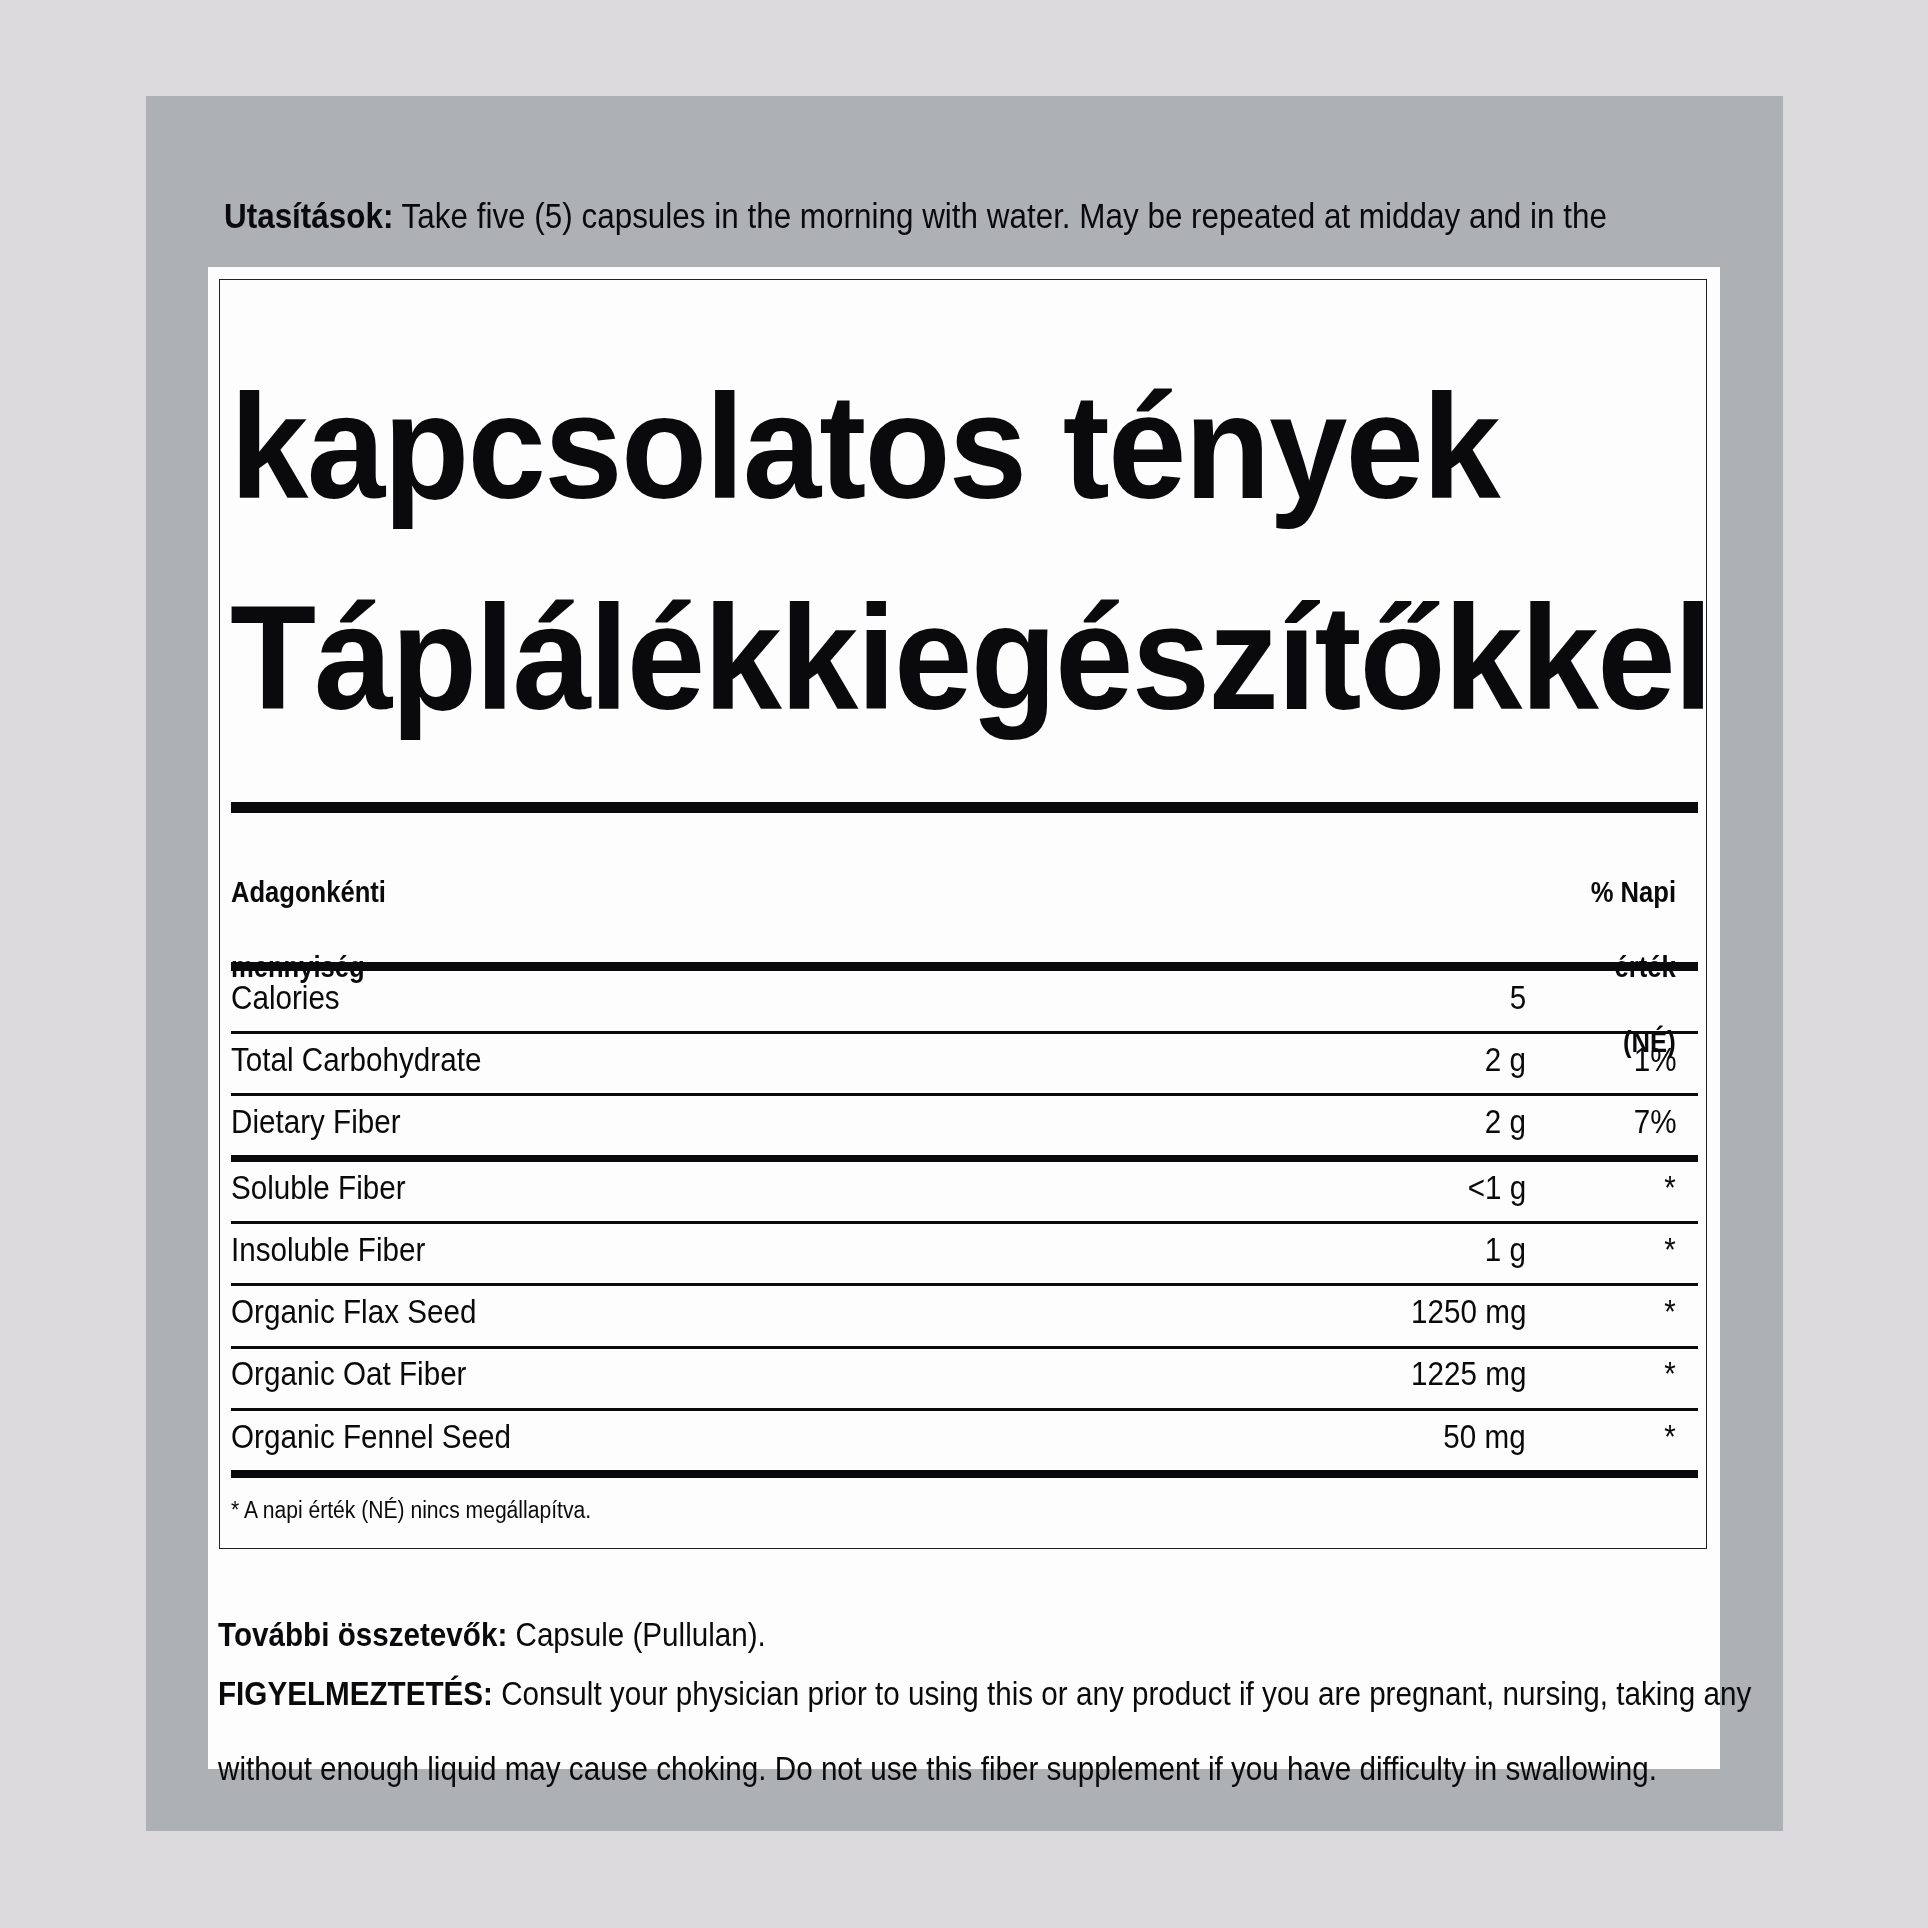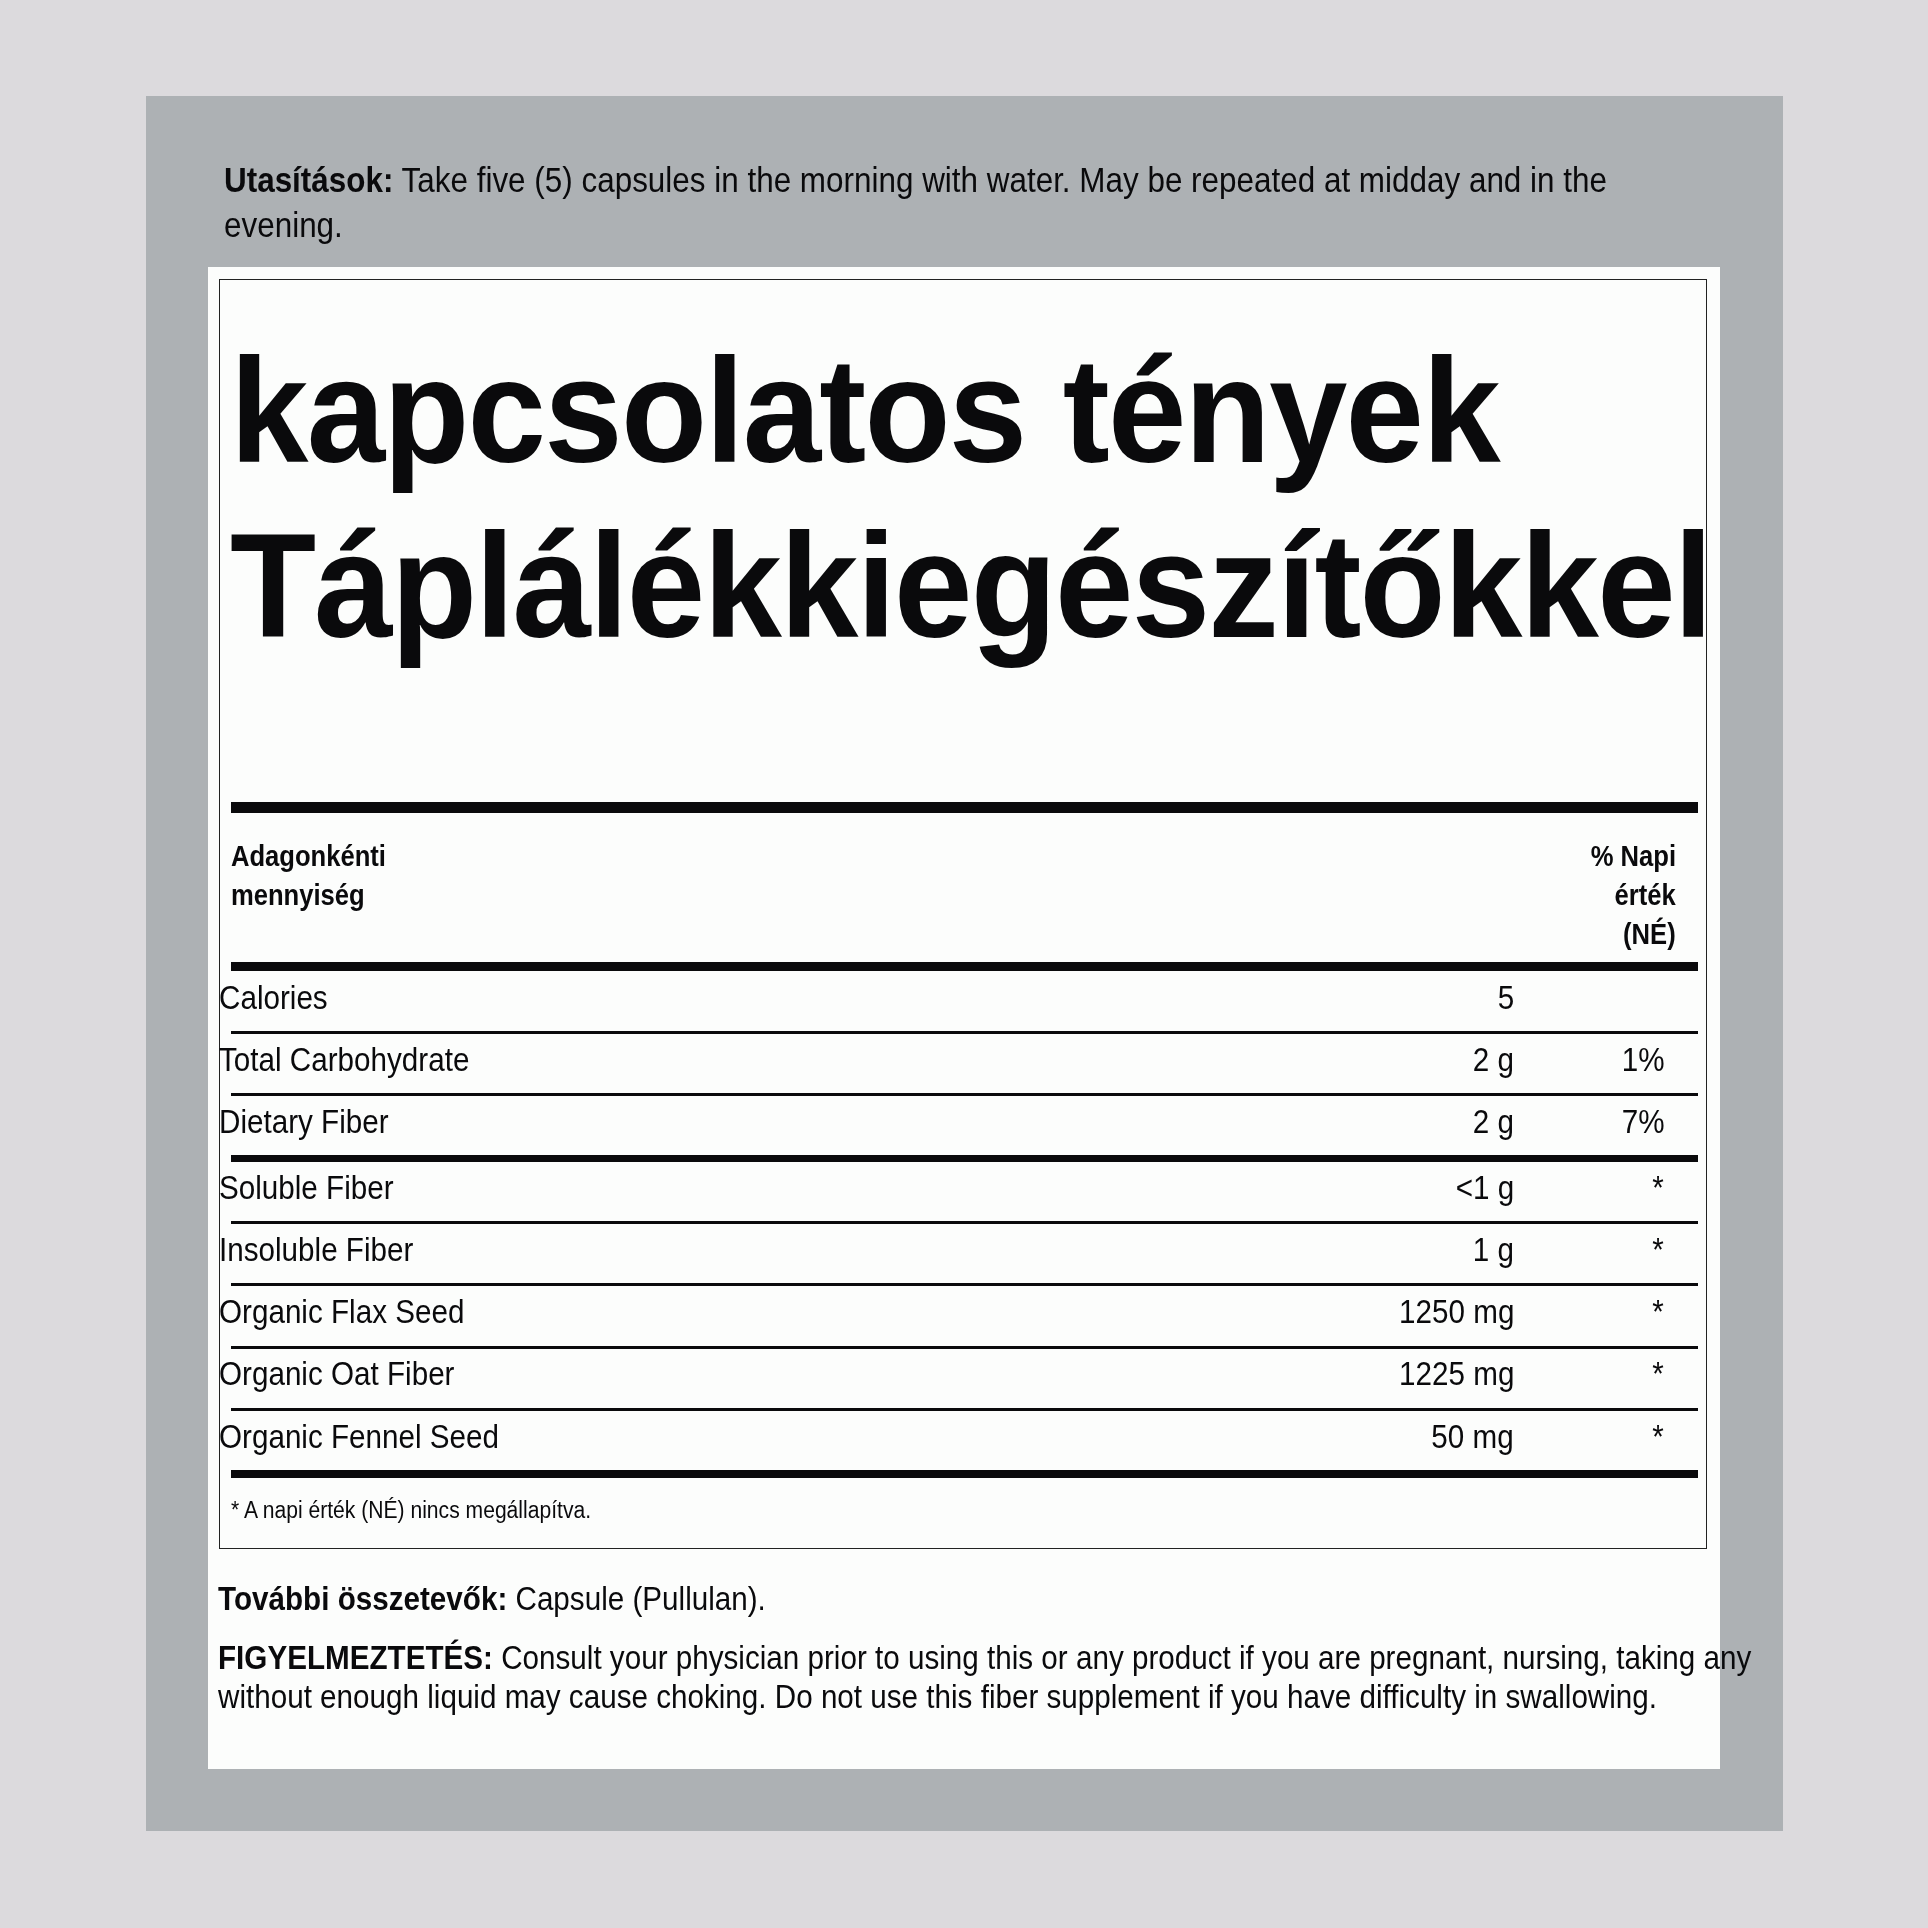--- a/index.html
+++ b/index.html
@@ -7,36 +7,36 @@
     width:1928px; height:1928px; position:relative; overflow:hidden;
     background:#dcdadd;
     font-family:"Liberation Sans", sans-serif; color:#0a0a0c;
   }
   .abs { position:absolute; }
   .panel { left:146px; top:96px; width:1637px; height:1735px; background:#adb1b4; }
   .card { left:208px; top:267px; width:1512px; height:1502px; background:#fcfdfc; }
   .label-box { left:219px; top:279px; width:1486px; height:1268px; border:1.9px solid #222; background:#fcfdfc; overflow:hidden; }
   .sq { display:inline-block; white-space:nowrap; transform-origin:left top; transform:scaleX(.80); }
   .sqr { display:inline-block; white-space:nowrap; transform-origin:right top; transform:scaleX(.80); }
-  .line { white-space:nowrap; }
+  .line { white-space:nowrap;margin-top:36px; }
   b, .bold { font-weight:700; }
 
   .instructions { left:224px; top:157px; font-size:35px; line-height:45px; }
   .title { left:230px; top:323px; font-size:149px; line-height:175px; font-weight:700; letter-spacing:-1.9px; }
   .title .sq { transform:scaleX(.72); }
   .serving { left:231px; top:693px; font-size:33px; line-height:55px; }
 
   .rule { position:absolute; left:231px; width:1467px; background:#0a0a0c; }
 
   .hdr { top:836px; font-size:30px; line-height:39px; font-weight:700; }
   .hdr .sq, .hdr .sqr { transform:scaleX(.78); }
   .hdr-left { left:231px; }
   .hdr-right { left:1412px; width:264px; text-align:right; }
 
-  .row { position:absolute; left:219px; width:1467px; height:66px; font-size:33px; line-height:33px; }
+  .row { position:absolute; left:231px; width:1467px; height:66px; font-size:33px; line-height:33px; }
   .row .name { position:absolute; left:0; top:8.5px; }
   .row .amt { position:absolute; right:172px; top:8.5px; text-align:right; }
   .row .dv { position:absolute; right:21.7px; top:8.5px; text-align:right; }
 
   .footnote { left:231px; top:1499px; font-size:23.5px; line-height:23.5px; }
   .footnote .sq { transform:scaleX(.80); }
   .other { left:218px; top:1582px; font-size:33px; line-height:33px; }
   .warning { left:218px; top:1638px; font-size:33px; line-height:39px; }
 </style>
 </head>

